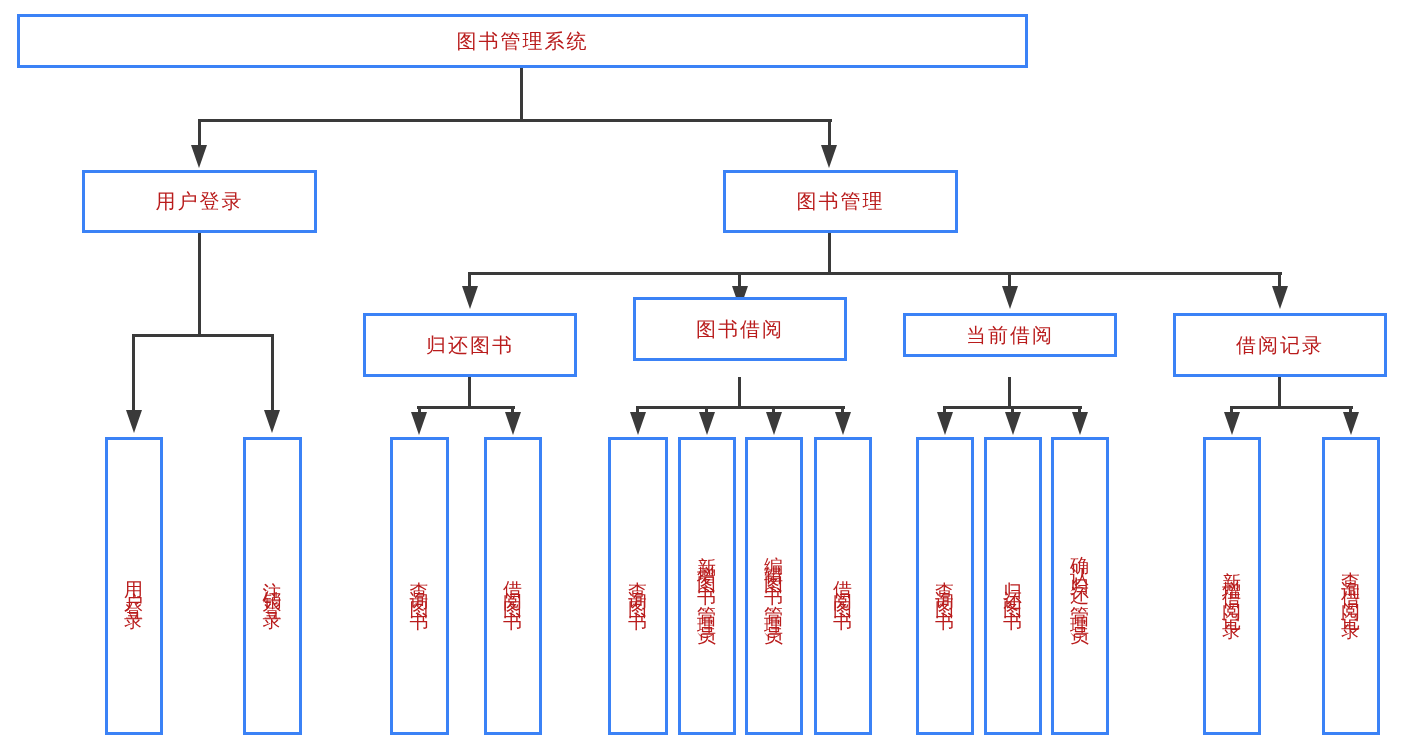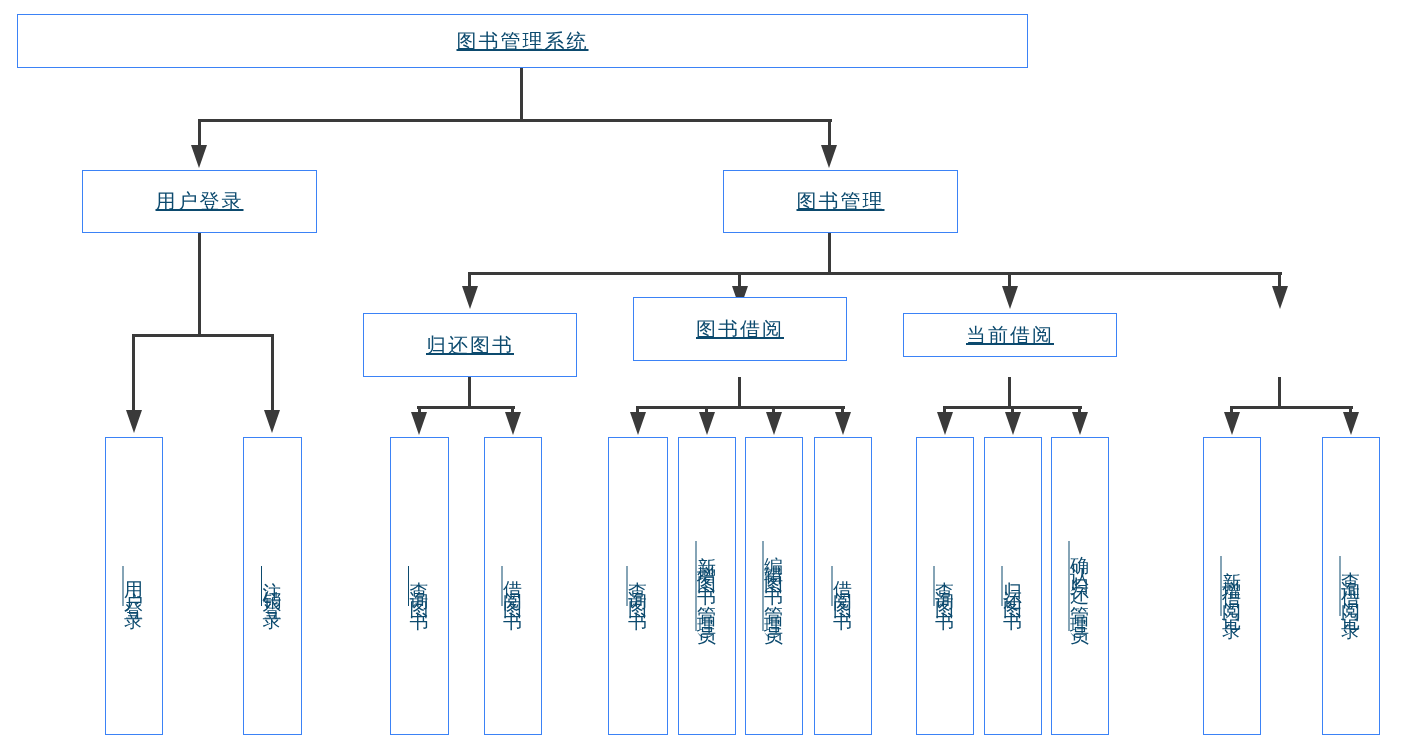--- a/index.html
+++ b/index.html
@@ -11,27 +11,26 @@
   #canvas {
     position: relative;
     width: 1405px;
     height: 747px;
     background: #ffffff;
     overflow: hidden;
   }
   .node {
     position: absolute;
     box-sizing: border-box;
-    border: 1px solid #3b82f6;
+    border: 3px solid #3b82f6;
     background: #ffffff;
     display: flex;
     align-items: center;
     justify-content: center;
-    color: #0c4a6e;
-    text-decoration: underline;
+    color: #b91c1c;
   }
   .node.h {
     font-size: 20px;
     letter-spacing: 2px;
     white-space: nowrap;
   }
   .node.v {
     font-size: 19px;
   }
   .node.v .vtext {
@@ -95,20 +94,21 @@
   <div class="line" style="left:738px; top:272px; width:3px; height:16px;"></div>
   <div class="arrow" style="left:732px; top:286px;"></div>
   <div class="line" style="left:1008px; top:272px; width:3px; height:16px;"></div>
   <div class="arrow" style="left:1002px; top:286px;"></div>
   <div class="line" style="left:1278px; top:272px; width:3px; height:16px;"></div>
   <div class="arrow" style="left:1272px; top:286px;"></div>
 
   <div class="node h" style="left:363px; top:313px; width:214px; height:64px;">归还图书</div>
   <div class="node h" style="left:633px; top:297px; width:214px; height:64px;">图书借阅</div>
   <div class="node h" style="left:903px; top:313px; width:214px; height:44px;">当前借阅</div>
+  <div class="node h" style="left:1173px; top:313px; width:214px; height:64px;">借阅记录</div>
 
   <div class="line" style="left:468px; top:377px; width:3px; height:32px;"></div>
   <div class="line" style="left:417px; top:406px; width:98px; height:3px;"></div>
   <div class="line" style="left:418px; top:406px; width:3px; height:9px;"></div>
   <div class="arrow" style="left:411px; top:412px;"></div>
   <div class="line" style="left:511px; top:406px; width:3px; height:9px;"></div>
   <div class="arrow" style="left:505px; top:412px;"></div>
 
   <div class="line" style="left:738px; top:377px; width:3px; height:32px;"></div>
   <div class="line" style="left:636px; top:406px; width:209px; height:3px;"></div>

